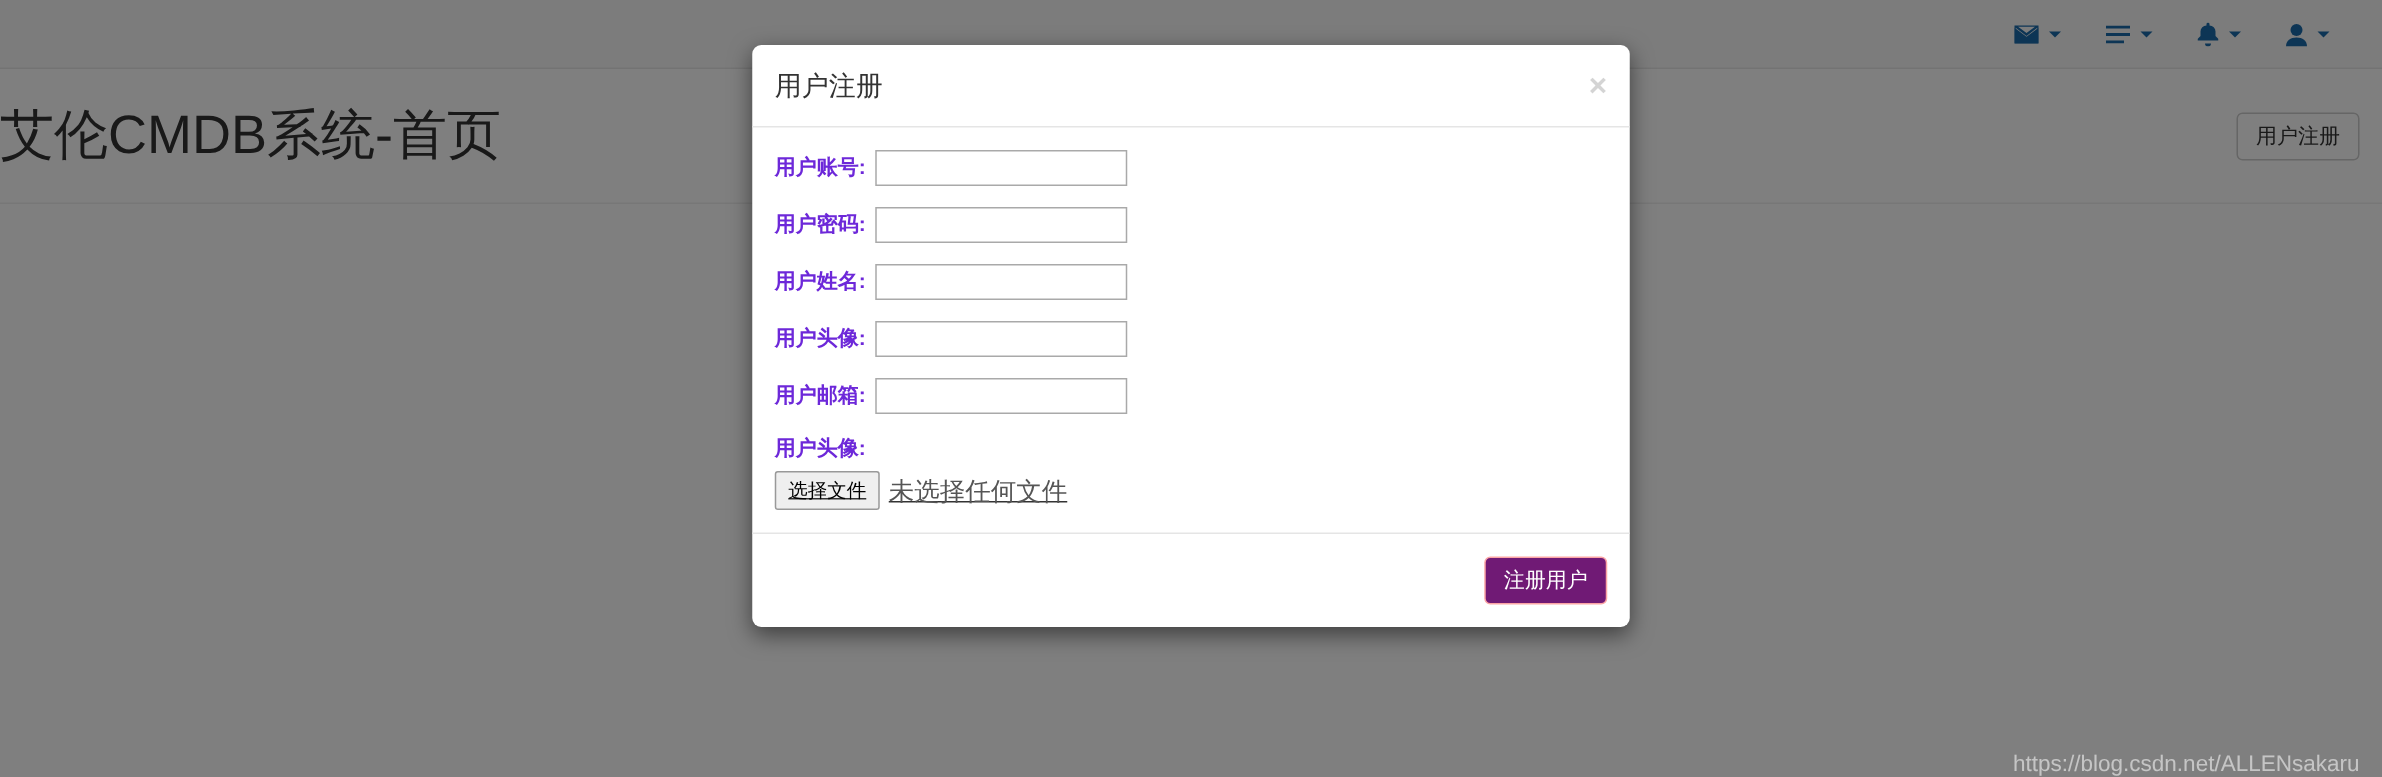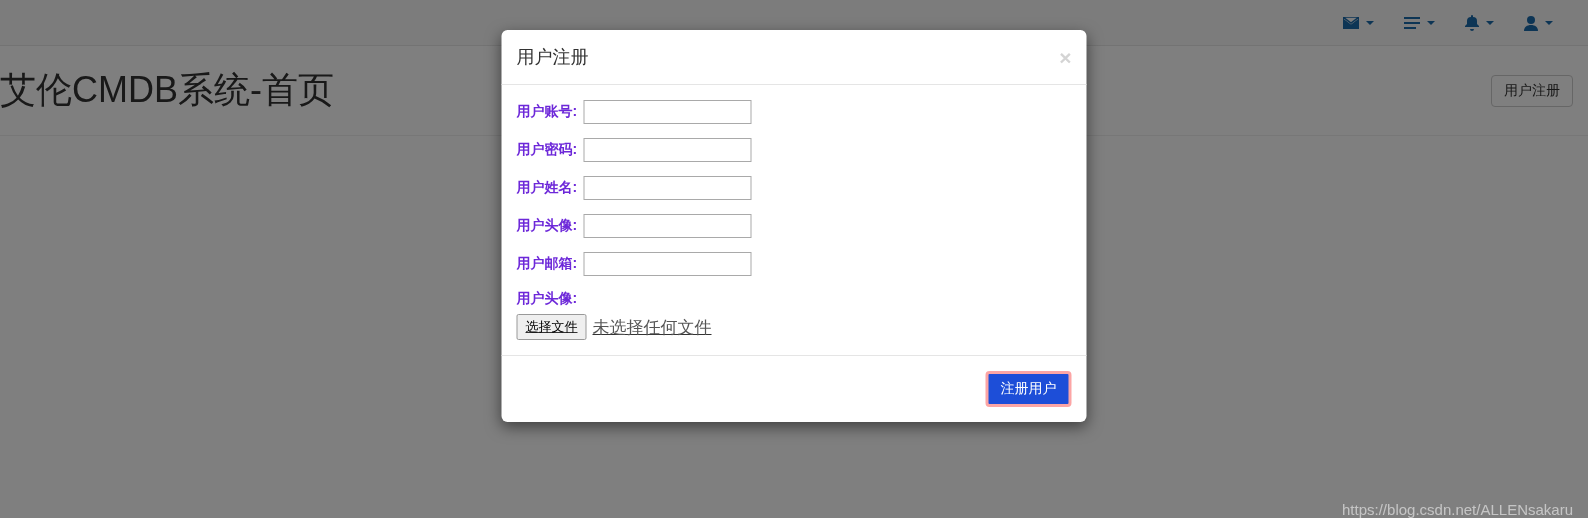--- a/index.html
+++ b/index.html
@@ -66,22 +66,22 @@
       text-align: center;
       border: 1px solid #ccc;
       background: #fff;
       color: #333;
     }
     .btn-default {
       background: #fff;
       border: 1px solid #ccc;
     }
     .btn-primary {
-      background: #1d4ed8;
-      border: 3px solid #fca5a5;
+      background: #701a75;
+      border: 1px solid #fca5a5;
       color: #fff;
     }
     .modal-backdrop {
       position: absolute;
       inset: 0;
       background: rgba(0,0,0,0.5);
       z-index: 10;
     }
     .modal {
       position: absolute;

